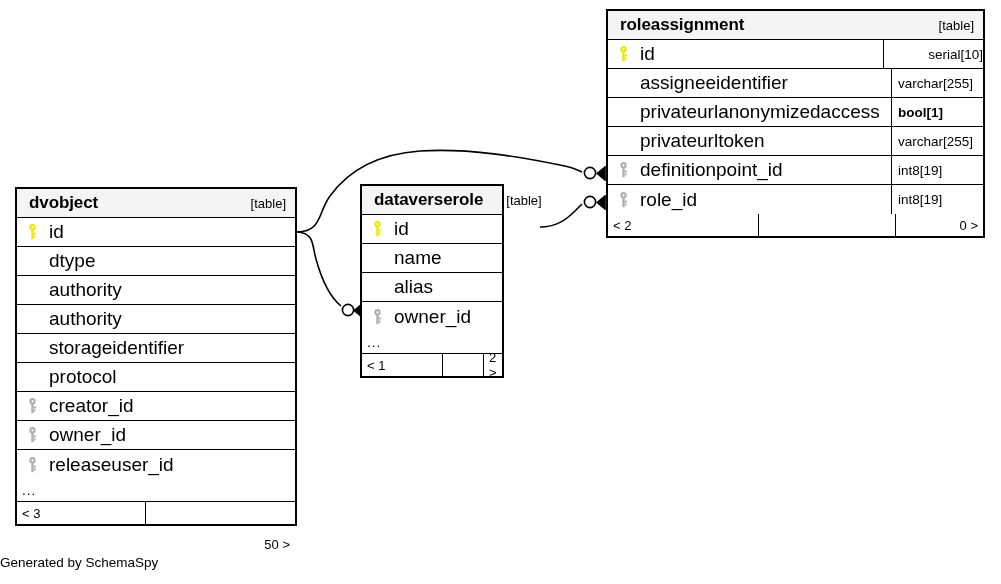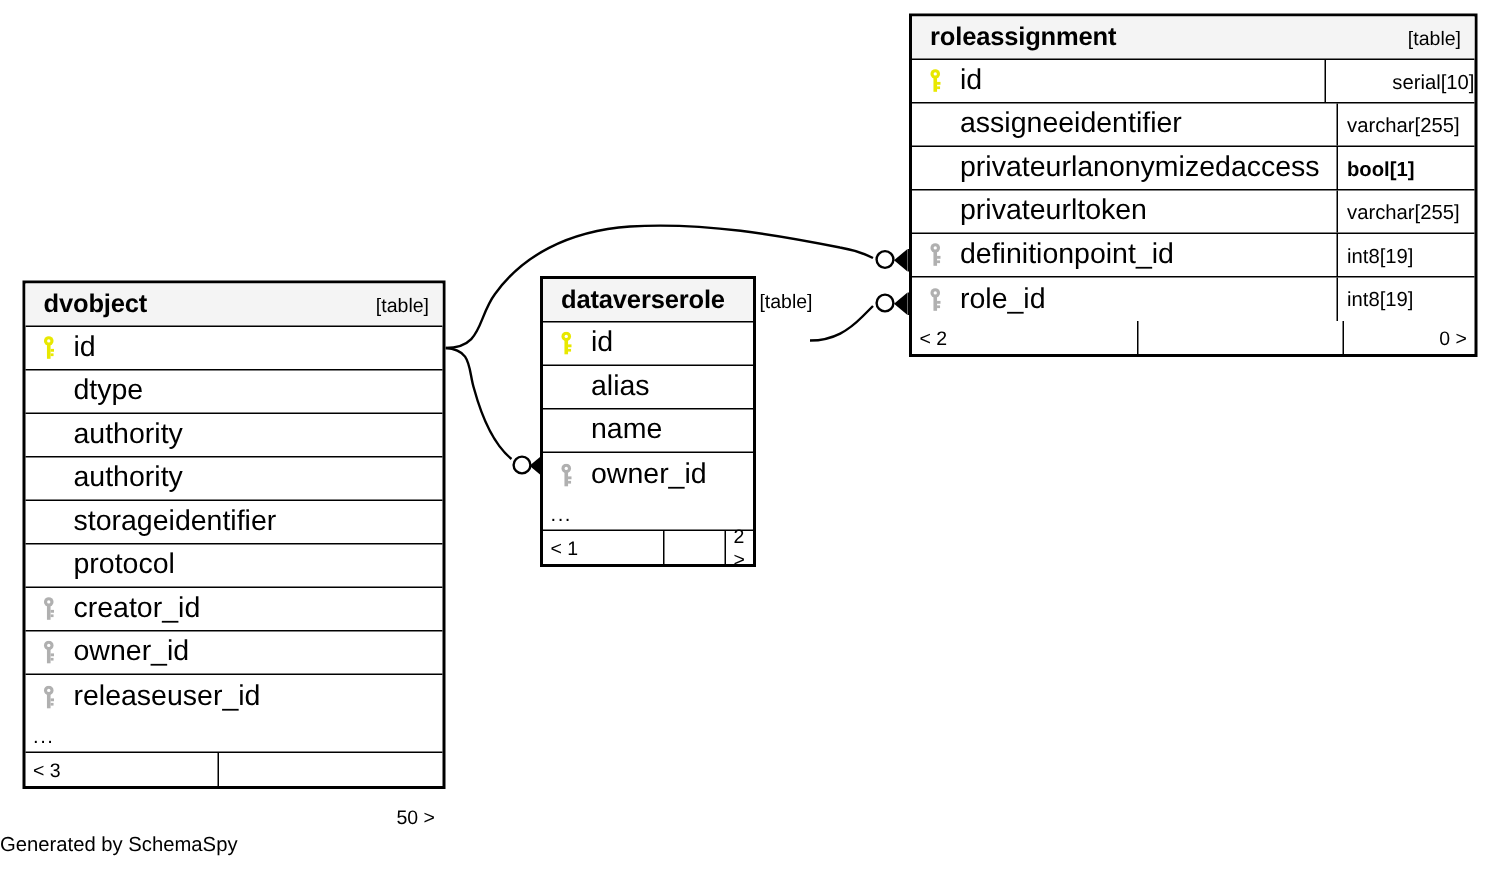--- a/index.html
+++ b/index.html
@@ -280,27 +280,27 @@
               <rect x="6.7" y="8.6" width="2.3" height="1.9" fill="#e8e800"></rect>
               <rect x="6.7" y="11.6" width="2.0" height="1.8" fill="#e8e800"></rect>
             </svg>
           </span>
           <span class="colname-text">id</span>
         </div>
       </div>
       <div class="tbl-row">
         <div class="col-name">
           <span class="keyslot"></span>
+          <span class="colname-text">name</span>
+        </div>
+      </div>
+      <div class="tbl-row">
+        <div class="col-name">
+          <span class="keyslot"></span>
           <span class="colname-text">alias</span>
-        </div>
-      </div>
-      <div class="tbl-row">
-        <div class="col-name">
-          <span class="keyslot"></span>
-          <span class="colname-text">name</span>
         </div>
       </div>
       <div class="tbl-row">
         <div class="col-name">
           <span class="keyslot">
             <svg width="11" height="16" viewBox="0 0 11 16" aria-hidden="true">
               <circle cx="5.5" cy="3.3" r="3.2" fill="#b0b0b0"></circle>
               <circle cx="5.5" cy="3.3" r="1.1" fill="#ffffff"></circle>
               <rect x="4.3" y="5.6" width="2.4" height="9.6" fill="#b0b0b0"></rect>
               <rect x="6.7" y="8.6" width="2.3" height="1.9" fill="#b0b0b0"></rect>

